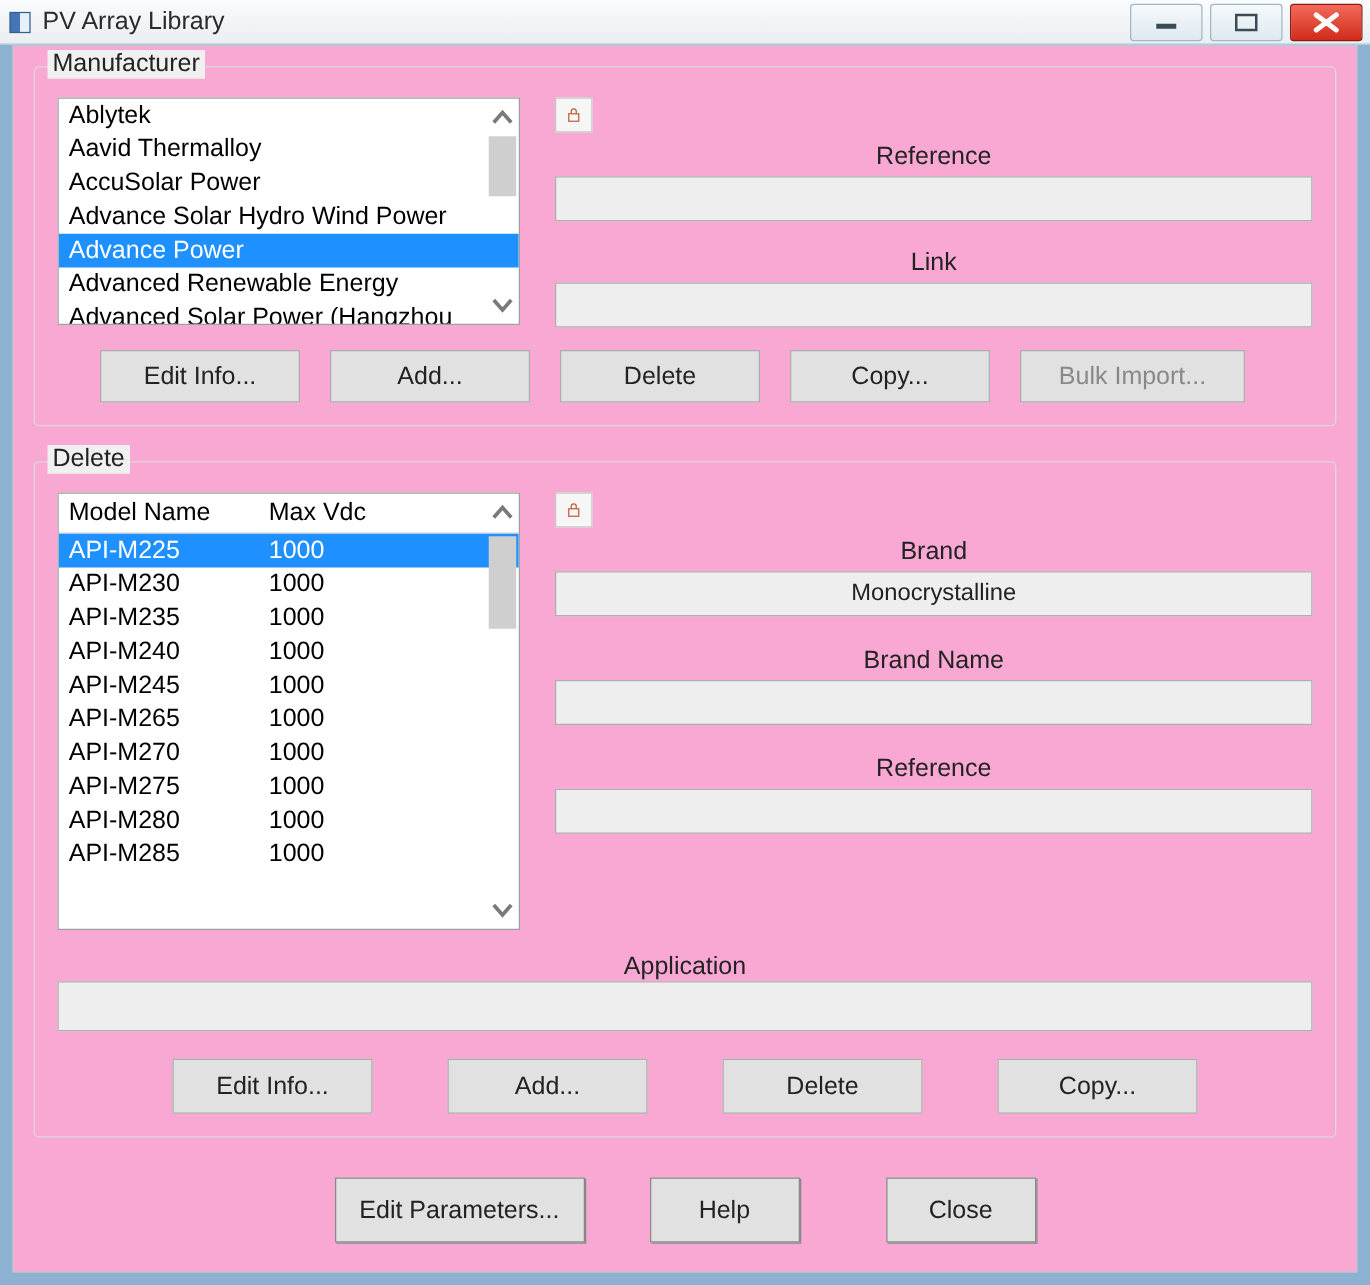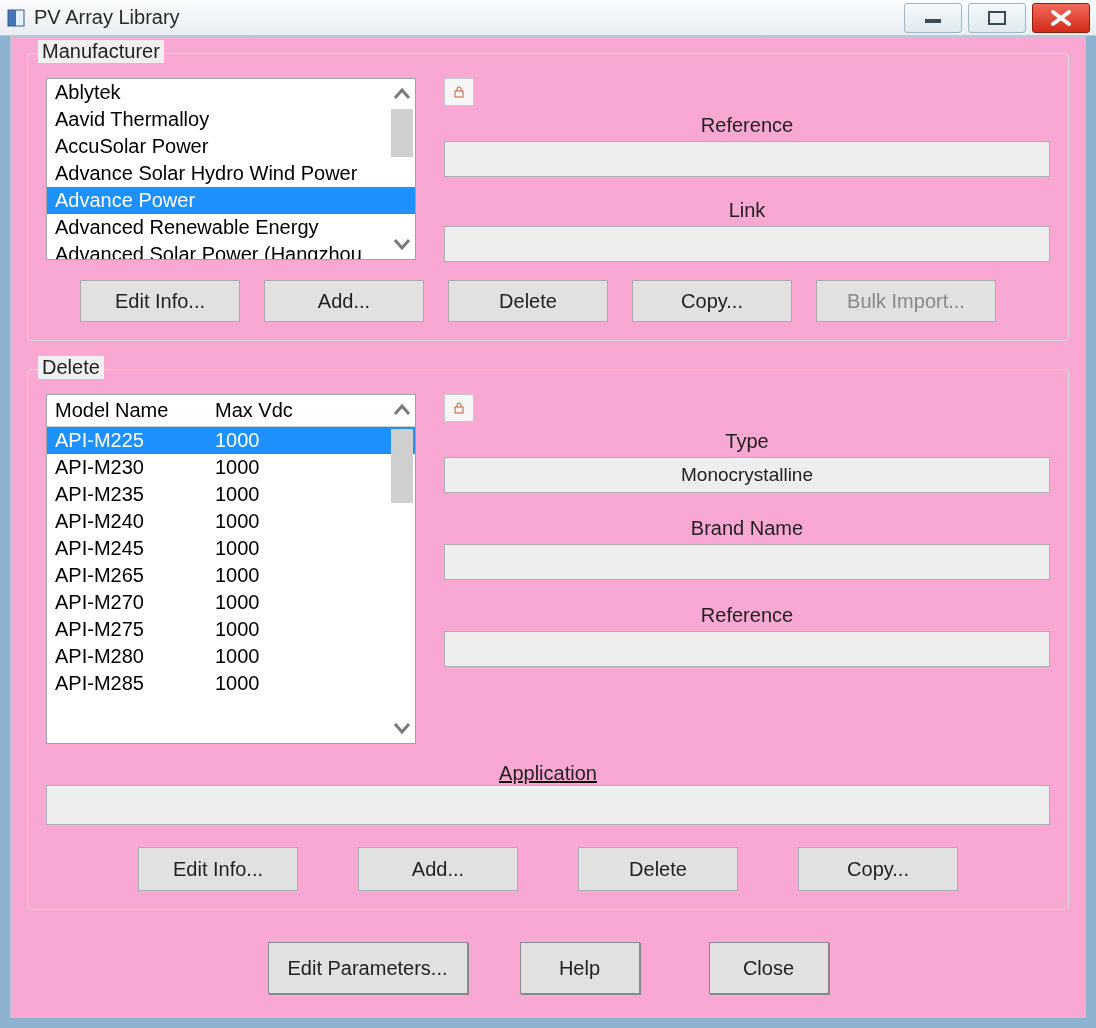--- a/index.html
+++ b/index.html
@@ -201,21 +201,20 @@
   .btn-big { height: 52px; width: 200px; border: 1px solid #888; box-shadow: 1px 1px 0 #888; }
   .btn.disabled { color: #888; }
 
   .section-gap { height: 28px; }
 
   .application-wrap {
     margin-top: 16px;
     display: flex;
     flex-direction: column;
     align-items: center;
-    text-decoration: underline;
   }
   .application-wrap .readonly-input { width: 100%; }
 
   .bottom-row {
     display: flex;
     justify-content: center;
     gap: 52px;
     margin-top: 32px;
   }
   .bottom-row .btn { height: 52px; }
@@ -376,21 +375,21 @@
         </div>
 
         <div class="side-col">
           <div class="lock-btn">
             <svg viewBox="0 0 10 12">
                 <rect x="1" y="5" width="8" height="6" fill="none" stroke="#c0603a" stroke-width="1"></rect>
                 <path d="M3 5 V3 a2 2 0 0 1 4 0 V5" fill="none" stroke="#c0603a" stroke-width="1"></path>
               </svg>
           </div>
           <div class="field-stack">
-            <div class="field-label">Type</div>
+            <div class="field-label">Brand</div>
             <div class="readonly-input">Monocrystalline</div>
             <div style="height:14px"></div>
             <div class="field-label">Brand Name</div>
             <div class="readonly-input"></div>
             <div style="height:14px"></div>
             <div class="field-label">Reference</div>
             <div class="readonly-input"></div>
           </div>
         </div>
       </div>

